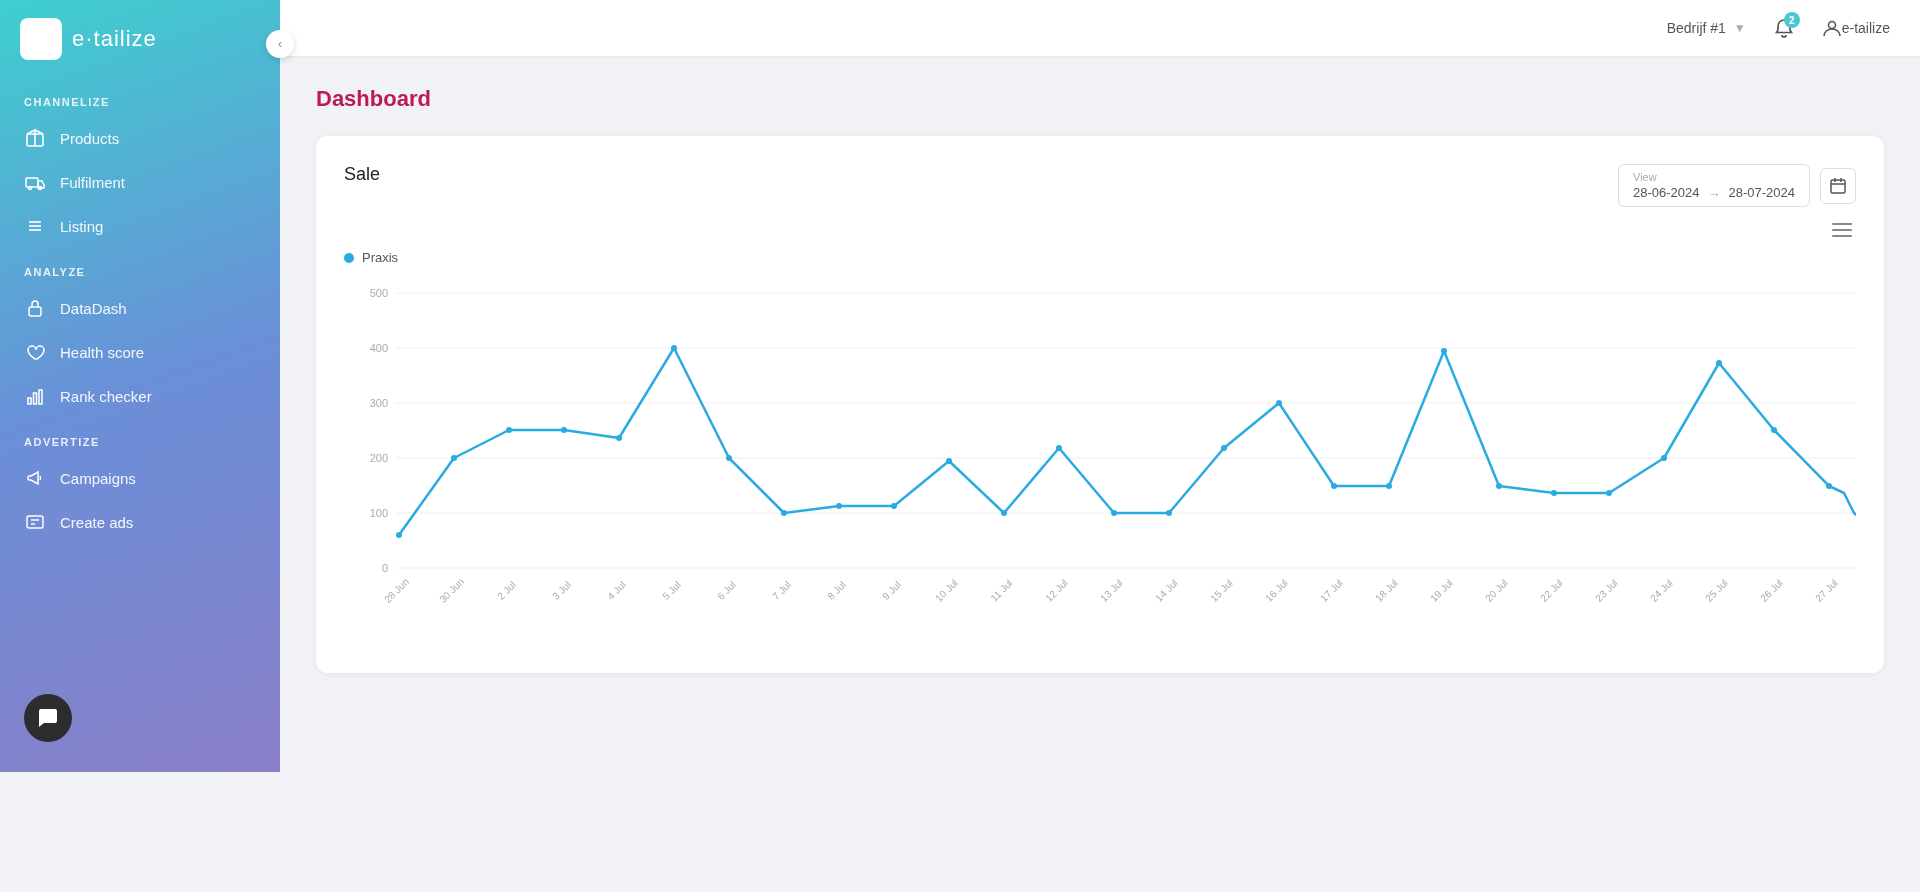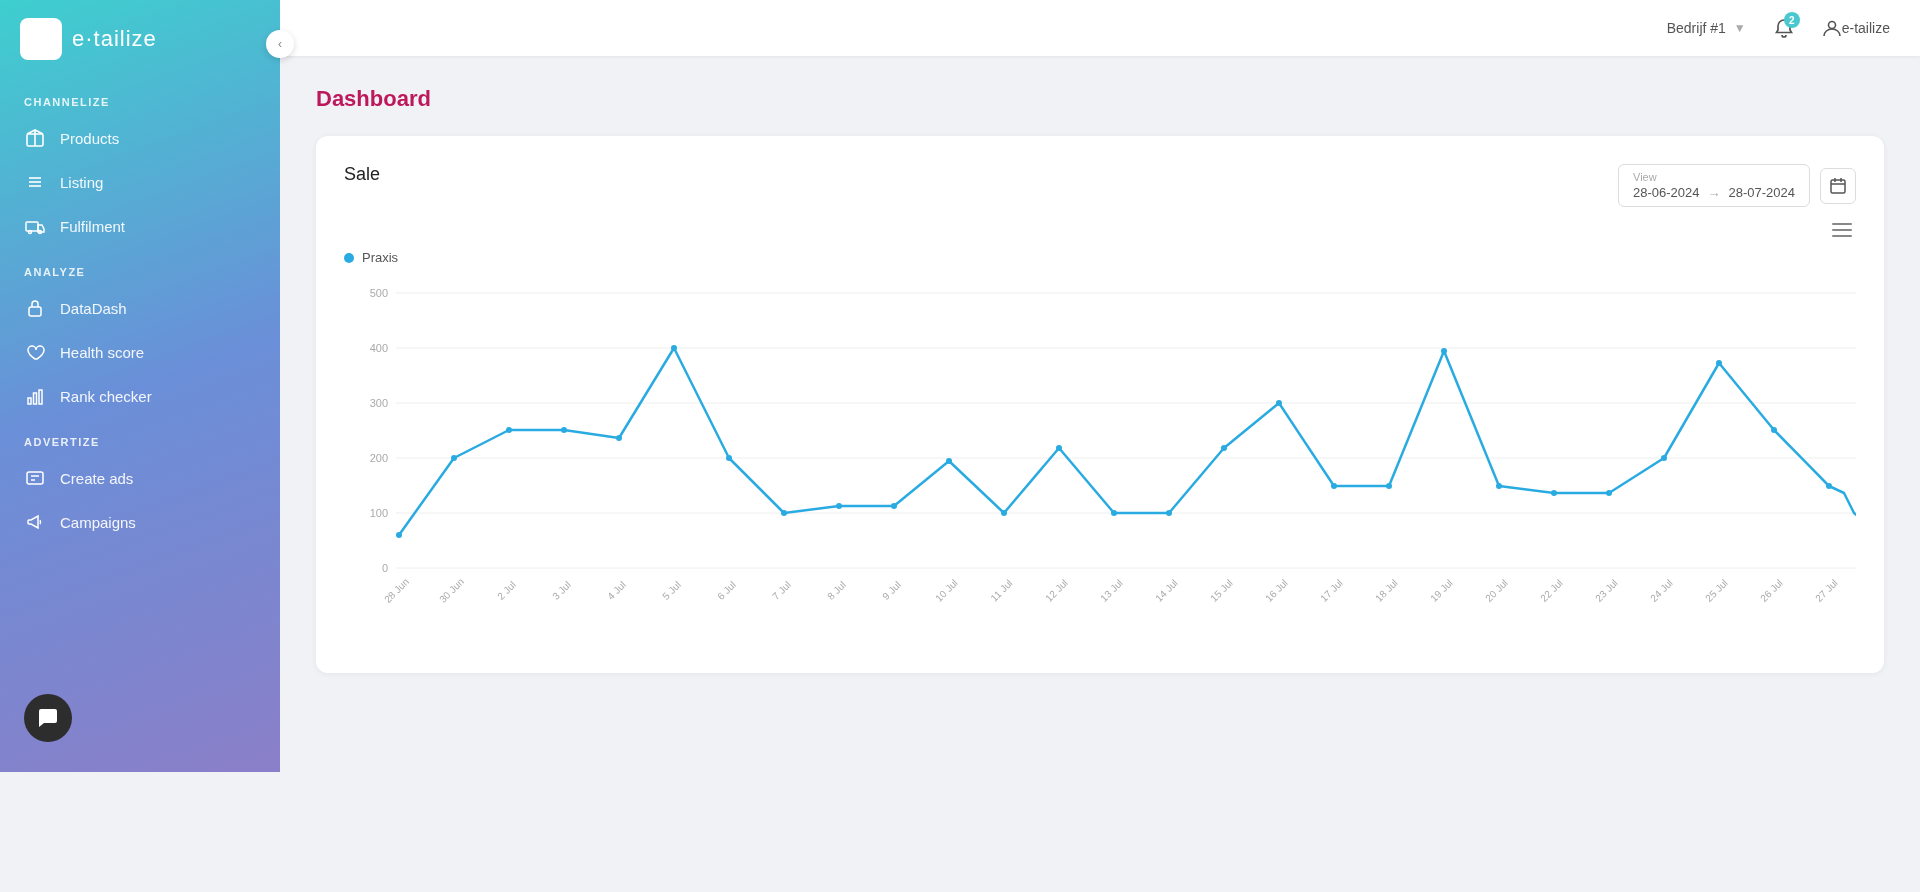--- a/index.html
+++ b/index.html
@@ -264,39 +264,39 @@
       <svg width="20" height="20" viewBox="0 0 20 20" fill="none" stroke="white" stroke-width="1.6">
         <rect x="2" y="6" width="16" height="12" rx="1.5"></rect>
         <path d="M2 6l8-4 8 4"></path>
         <line x1="10" y1="2" x2="10" y2="18"></line>
       </svg>
     </div>
     <span>Products</span>
   </div>
   <div class="sidebar-item">
     <div class="item-icon">
-      <svg width="20" height="20" viewBox="0 0 20 20" fill="none" stroke="white" stroke-width="1.6">
-        <line x1="4" y1="6" x2="16" y2="6"></line>
-        <line x1="4" y1="10" x2="16" y2="10"></line>
-        <line x1="4" y1="14" x2="16" y2="14"></line>
-      </svg>
-    </div>
-    <span>Listing</span>
-  </div>
-  <div class="sidebar-item">
-    <div class="item-icon">
       <svg width="20" height="20" viewBox="0 0 20 20" fill="none" stroke="white" stroke-width="1.5">
         <rect x="1" y="6" width="12" height="9" rx="1"></rect>
         <path d="M13 9h4l2 4v3h-6V9z"></path>
         <circle cx="5" cy="16" r="1.5"></circle>
         <circle cx="15" cy="16" r="1.5"></circle>
       </svg>
     </div>
     <span>Fulfilment</span>
   </div>
+  <div class="sidebar-item">
+    <div class="item-icon">
+      <svg width="20" height="20" viewBox="0 0 20 20" fill="none" stroke="white" stroke-width="1.6">
+        <line x1="4" y1="6" x2="16" y2="6"></line>
+        <line x1="4" y1="10" x2="16" y2="10"></line>
+        <line x1="4" y1="14" x2="16" y2="14"></line>
+      </svg>
+    </div>
+    <span>Listing</span>
+  </div>
 
   <div class="sidebar-section-label">ANALYZE</div>
   <div class="sidebar-item">
     <div class="item-icon">
       <svg width="20" height="20" viewBox="0 0 20 20" fill="none" stroke="white" stroke-width="1.5">
         <rect x="4" y="9" width="12" height="9" rx="2"></rect>
         <path d="M7 9V6a3 3 0 016 0v3"></path>
       </svg>
     </div>
     <span>DataDash</span>
@@ -317,35 +317,35 @@
         <rect x="14" y="4" width="3" height="14"></rect>
       </svg>
     </div>
     <span>Rank checker</span>
   </div>
 
   <div class="sidebar-section-label">ADVERTIZE</div>
   <div class="sidebar-item">
     <div class="item-icon">
       <svg width="20" height="20" viewBox="0 0 20 20" fill="none" stroke="white" stroke-width="1.5">
+        <path d="M4 8h2l7-4v12l-7-4H4a1 1 0 01-1-1v-2a1 1 0 011-1z"></path>
+        <path d="M15 8a4 4 0 010 4"></path>
+      </svg>
+    </div>
+    <span>Campaigns</span>
+  </div>
+  <div class="sidebar-item">
+    <div class="item-icon">
+      <svg width="20" height="20" viewBox="0 0 20 20" fill="none" stroke="white" stroke-width="1.5">
         <rect x="2" y="4" width="16" height="12" rx="2"></rect>
         <line x1="6" y1="8" x2="14" y2="8"></line>
         <line x1="6" y1="12" x2="10" y2="12"></line>
       </svg>
     </div>
     <span>Create ads</span>
-  </div>
-  <div class="sidebar-item">
-    <div class="item-icon">
-      <svg width="20" height="20" viewBox="0 0 20 20" fill="none" stroke="white" stroke-width="1.5">
-        <path d="M4 8h2l7-4v12l-7-4H4a1 1 0 01-1-1v-2a1 1 0 011-1z"></path>
-        <path d="M15 8a4 4 0 010 4"></path>
-      </svg>
-    </div>
-    <span>Campaigns</span>
   </div>
 
   <div class="chat-bubble">
     <svg width="22" height="22" viewBox="0 0 22 22" fill="white">
       <path d="M4 2h14a2 2 0 012 2v10a2 2 0 01-2 2H7l-5 4V4a2 2 0 012-2z"></path>
     </svg>
   </div>
 </div>
 
 <div class="main">

